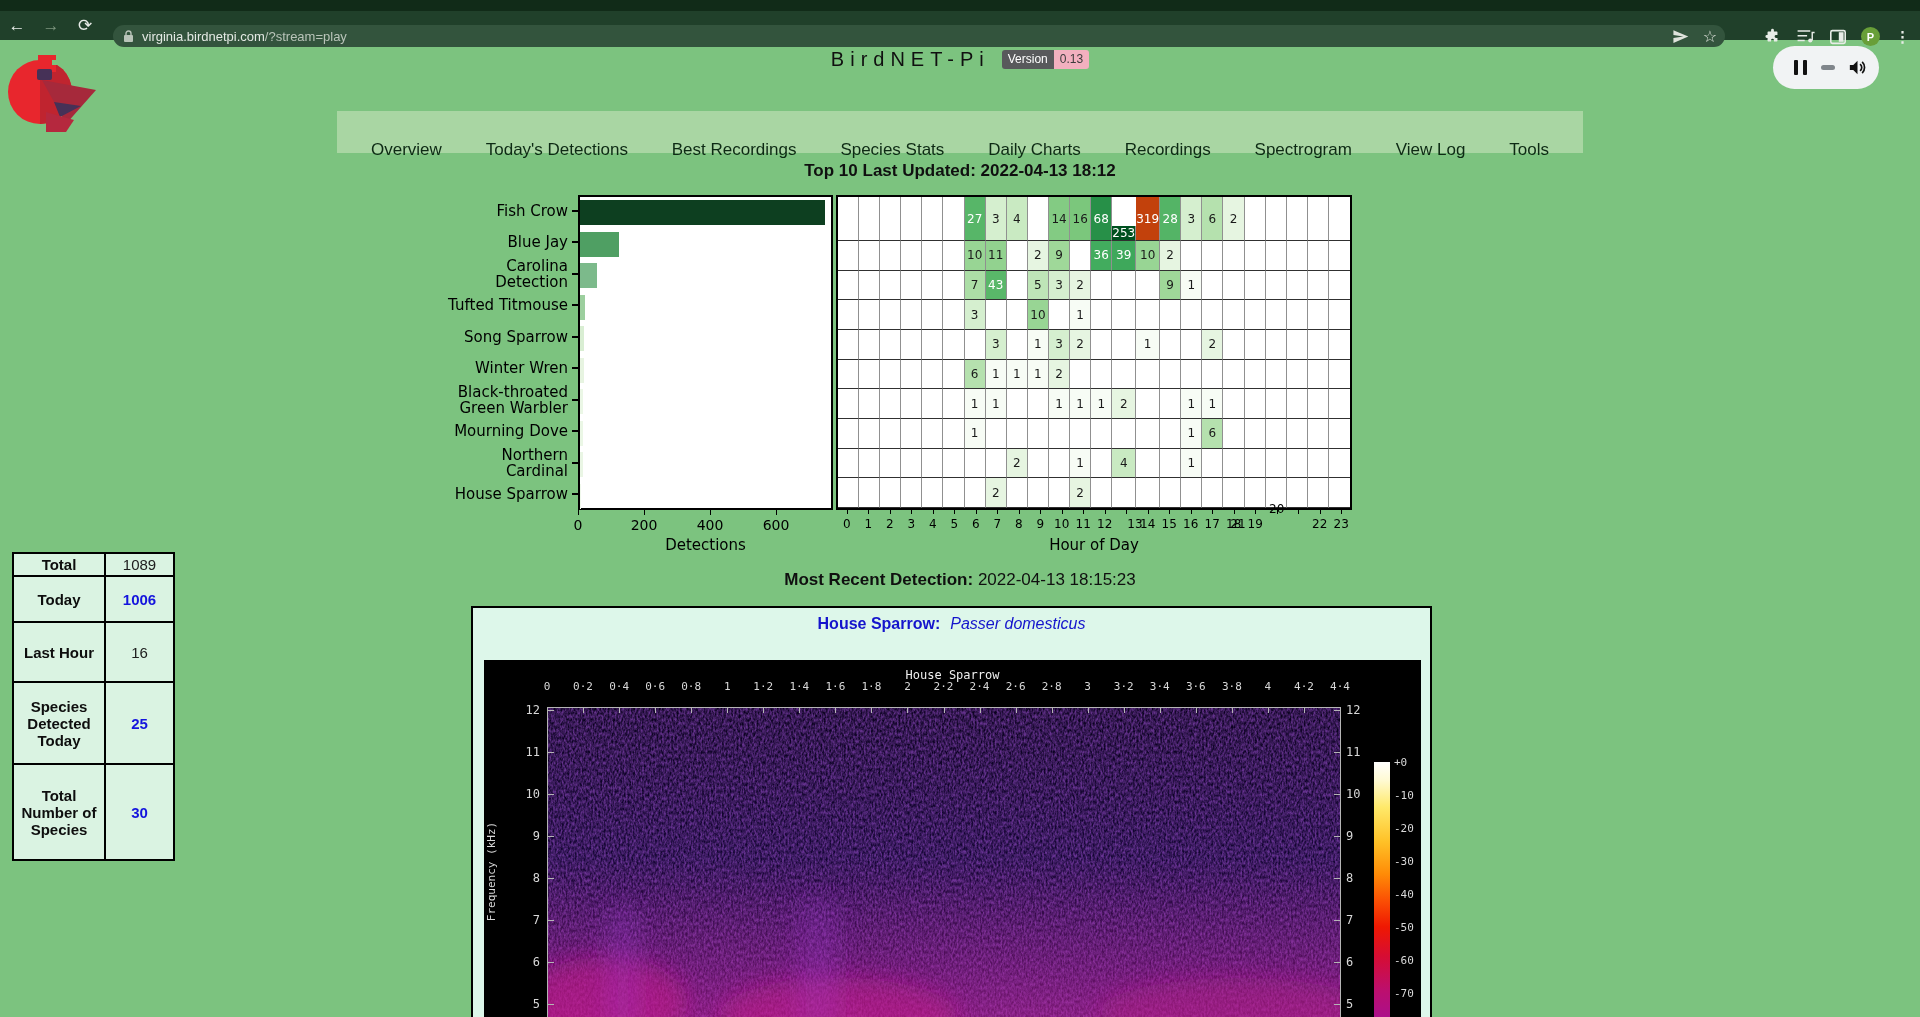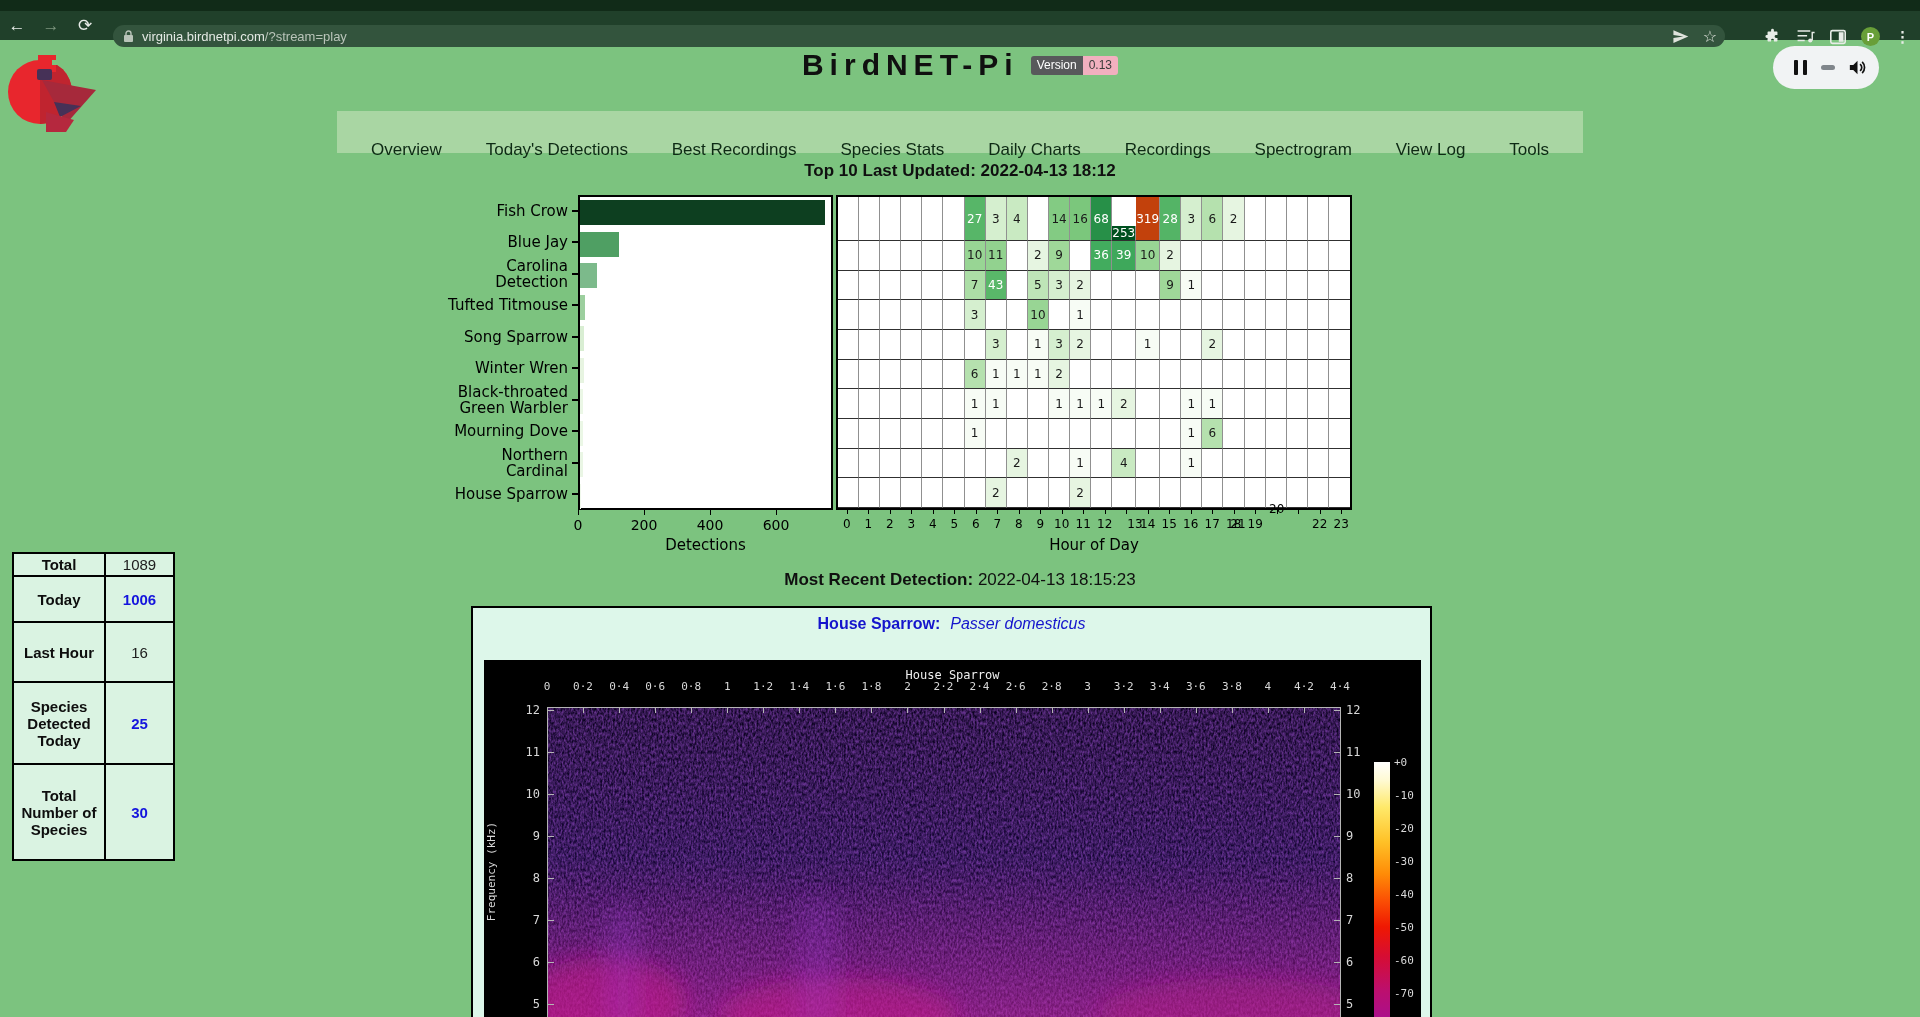--- a/index.html
+++ b/index.html
@@ -21,21 +21,21 @@
   .tb-right { position:absolute; right:10px; top:11px; height:29px; display:flex; align-items:center; gap:15px; }
   .tb-right svg { display:block; }
   .avatar { width:19px; height:19px; border-radius:50%; background:#689f38; color:#fff;
             font-size:11px; font-weight:bold; display:flex; align-items:center; justify-content:center; }
   .kebab { color:#e8ece8; font-size:15px; font-weight:bold; }
 
   
   .logo { position:absolute; left:8px; top:50px; }
   .titlebar { position:absolute; left:0; top:48px; width:1920px; display:flex; justify-content:center;
               align-items:center; gap:12px; }
-  .site-title { font-size:30px; font-weight:bold; letter-spacing:6px; color:#101010; }
+  .site-title { font-size:20px; font-weight:normal; letter-spacing:6px; color:#101010; }
   .badge { display:flex; font-size:12px; height:19px; line-height:19px; }
   .badge .k { background:#58595b; color:#fff; padding:0 6px; border-radius:3px 0 0 3px; }
   .badge .v { background:#f2b0bf; color:#3c3c3c; padding:0 6px; border-radius:0 3px 3px 0; }
 
   .navbar { position:absolute; left:337px; top:111px; width:1246px; height:42px; background:#a9d6a3;
             display:flex; align-items:center; justify-content:space-between; padding:0 34px; }
   .navbar span { font-size:17px; color:#0d2a14; cursor:pointer; white-space:nowrap;margin-top:36px; }
 
   .center-line { position:absolute; left:0; width:1920px; text-align:center; color:#101010; }
   .top10 { top:161px; font-size:17px; font-weight:bold; }

